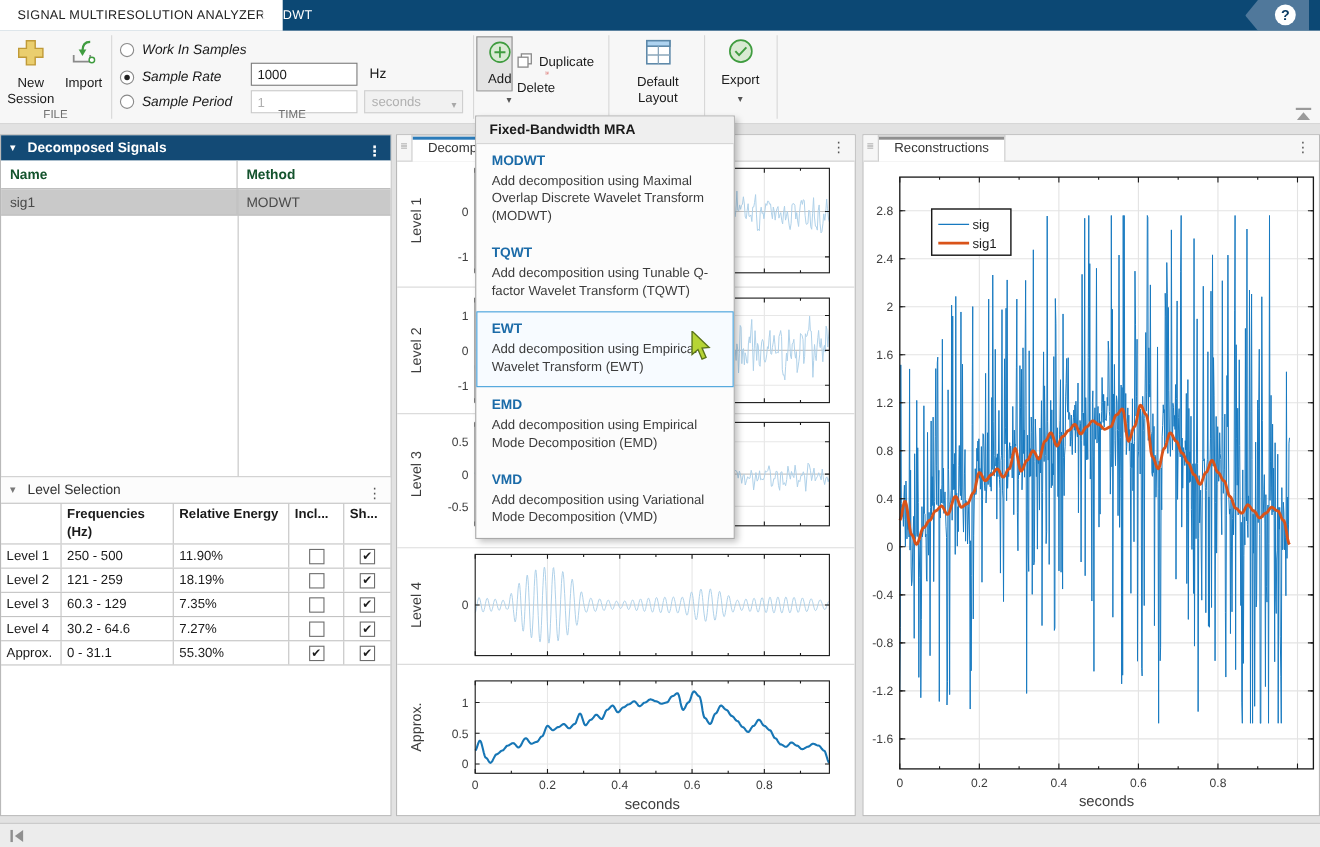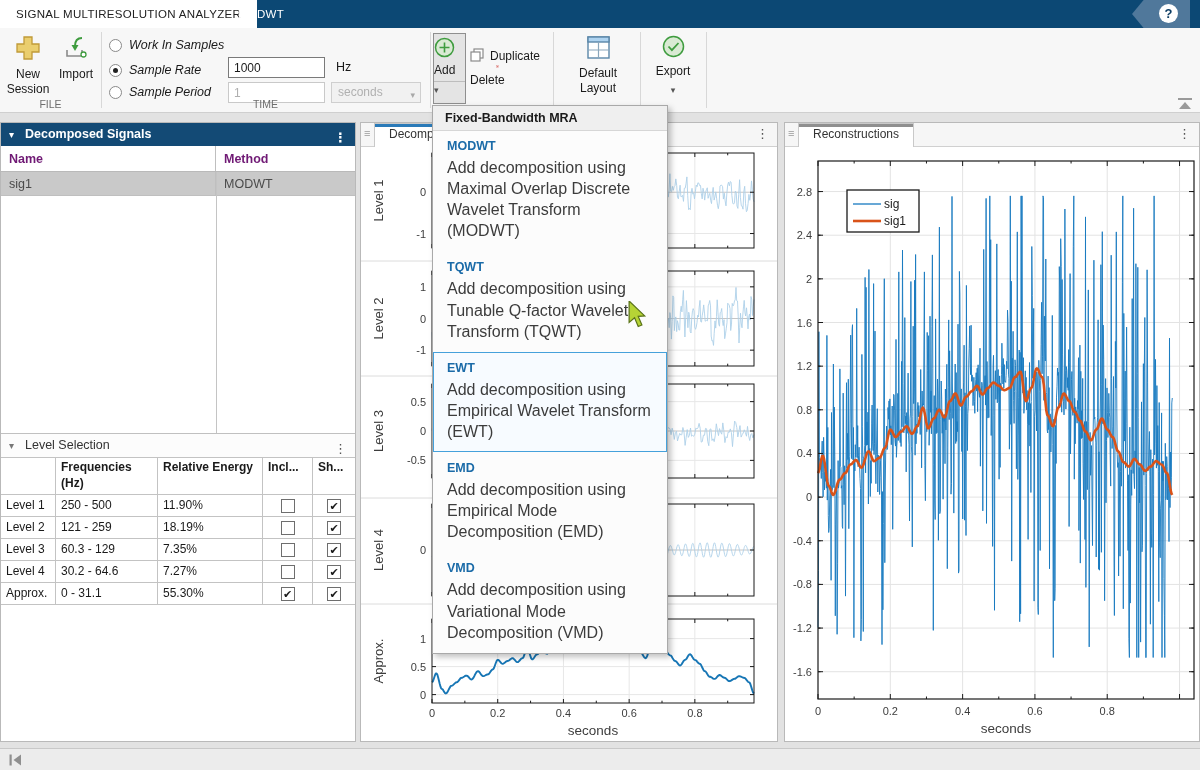--- a/index.html
+++ b/index.html
@@ -28,21 +28,21 @@
   .radio-row { position:absolute; display:flex; align-items:center; gap:7px; font-size:12.5px; color:#1a1a1a; height:18px;font-style:italic; }
   .radio { width:13px; height:13px; border-radius:50%; border:1px solid #8a8a8a; background:#fff; position:relative; }
   .radio.selected::after { content:''; position:absolute; left:3px; top:3px; width:5px; height:5px; border-radius:50%; background:#222; }
   .tb-input { position:absolute; height:21px; border:1px solid #7a7a7a; background:#fff; font-size:12px; padding:0 5px;
               font-family:"Liberation Sans","DejaVu Sans",sans-serif; color:#1a1a1a; }
   .tb-input.disabled { border-color:#c9c9c9; color:#b0b0b0; }
   .fake-select { position:absolute; height:21px; border:1px solid #cfcfcf; background:#f1f1f1; color:#b0b0b0;
                  font-size:12px; padding:0 6px; line-height:19px; }
   .fake-select .arr { position:absolute; right:5px; top:3px; font-size:9px; color:#a8a8a8; }
   .unit { position:absolute; font-size:12.5px; color:#1a1a1a; }
-  .addbtn { position:absolute; left:433px; top:5px; width:33px; height:71px; background:#e4e4e4; border:1px solid #8f8f8f; text-align:left; }
+  .addbtn { position:absolute; left:433px; top:5px; width:33px; height:50px; background:#e4e4e4; border:1px solid #8f8f8f; text-align:right; }
   .addbtn .lbl { font-size:12px; color:#1a1a1a; margin-top:1px; }
   .addbtn .arr { font-size:9px; color:#555; display:block; margin-top:4px; border-top:1px solid #bdbdbd; padding-top:3px; }
   .min-ribbon { position:absolute; left:1176px; top:97px; width:18px; height:14px; }
 
   
   .panel { position:absolute; top:122px; height:620px; background:#fff; border:1px solid #b9b9b9; }
   .ptabbar { position:absolute; left:0; top:0; right:0; height:24px; background:#f6f6f6; border-bottom:1px solid #d0d0d0; }
   .handle { position:absolute; left:3px; top:4px; font-size:11px; color:#9a9a9a; }
   .ptab { position:absolute; left:13px; top:0; height:24px; background:#fff; border:1px solid #c9c9c9; border-bottom:none;
           padding:0 14px; font-size:12px; color:#333; line-height:21px; white-space:nowrap; overflow:hidden; }
@@ -51,21 +51,21 @@
   .dots { position:absolute; right:8px; top:3px; font-size:13px; color:#555; }
 
   
   .ds-header { position:absolute; left:0; top:0; right:0; height:23px; background:#134a75; color:#fff; font-size:12.5px;
                font-weight:bold; line-height:23px; padding-left:24px; }
   .ds-header .caret { position:absolute; left:8px; top:0; font-size:10px; font-weight:normal; }
   .ds-header .dots { color:#fff; top:3px; }
   .tbl-row { position:absolute; left:0; right:0; display:flex; }
   .tbl-cell { border-right:1px solid #bfbfbf; padding:0 8px; font-size:12.5px; overflow:hidden; white-space:nowrap; }
   .ds-head { top:23px; height:26px; border-bottom:1px solid #b9b9b9; background:#fff; }
-  .ds-head .tbl-cell { font-weight:bold; line-height:26px; color:#701a75; }
+  .ds-head .tbl-cell { font-weight:bold; line-height:26px; color:#14532d; }
   .ds-data { top:49px; height:24px; background:#c9c9c9; border-bottom:1px solid #bfbfbf; }
   .ds-data .tbl-cell { line-height:24px; color:#4a4a4a; }
   .ds-divider { position:absolute; left:215px; top:49px; height:261px; width:1px; background:#c4c4c4; }
   .ls-sep { position:absolute; left:0; right:0; top:310px; height:1px; background:#c0c0c0; }
   .ls-header { position:absolute; left:0; right:0; top:311px; height:23px; background:#fcfcfc; font-size:12.5px; color:#333;
                line-height:23px; padding-left:24px; }
   .ls-header .caret { position:absolute; left:8px; top:0; font-size:10px; color:#777; }
   .ls-table { position:absolute; left:0; top:334px; right:0; }
   .ls-row { display:flex; border-bottom:1px solid #c3c3c3; }
   .ls-cell { border-right:1px solid #c3c3c3; font-size:12px; color:#1a1a1a; padding:2px 5px; overflow:hidden; white-space:nowrap; }
@@ -80,21 +80,21 @@
         text-align:center; color:#1a1a1a; }
 
   
   .add-menu { position:absolute; left:432px; top:105px; width:236px; background:#fcfcfc; border:1px solid #a9a9a9;
               box-shadow:3px 3px 6px rgba(0,0,0,.25); z-index:50; }
   .mgroup-header { background:#efefef; border-bottom:1px solid #d6d6d6; padding:5px 12px; font-size:12.5px;
                    font-weight:bold; color:#1a1a1a; }
   .mgroup-header + .mi { border-top:none; }
   .mi { padding:8px 13px 9px; border:1px solid transparent; }
   .mi-title { color:#1b6ba8; font-weight:bold; font-size:12.5px; }
-  .mi-desc { font-size:16px; color:#3c3c3c; line-height:1.32; margin-top:4px; }
+  .mi-desc { font-size:12px; color:#3c3c3c; line-height:1.32; margin-top:4px; }
   .mi.hl { background:#f7fbff; border:1px solid #45a1db; }
 
   
   .statusbar { position:absolute; left:0; top:748px; width:1200px; height:22px; background:#ececec; border-top:1px solid #c8c8c8; }
   .sb-icon { position:absolute; left:8px; top:4px; }
 
   .cursor { position:absolute; left:626px; top:301px; z-index:99; }
   .plot-host { position:absolute; left:0; top:24px; }
 </style>
 </head>

